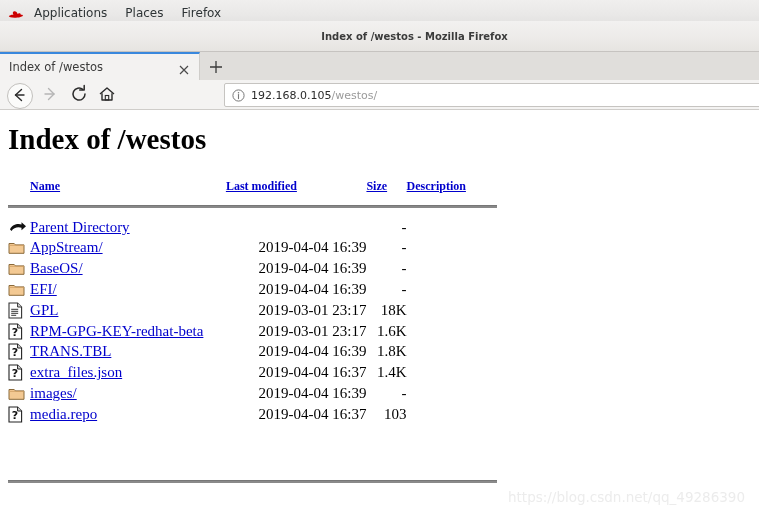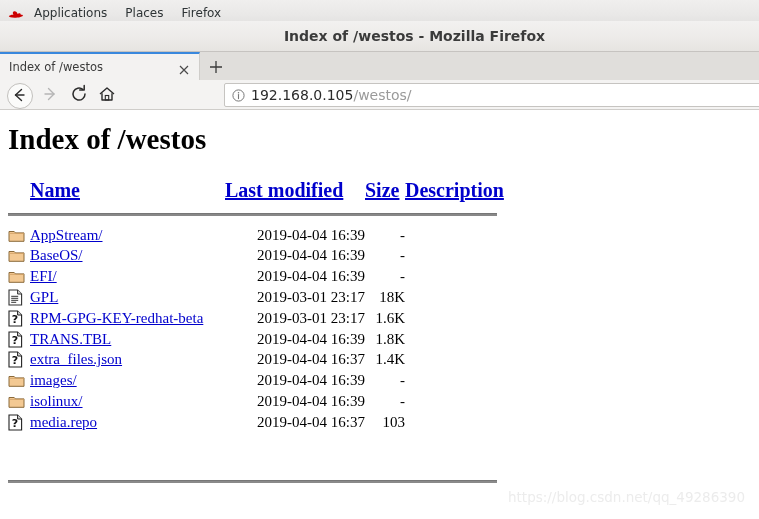--- a/index.html
+++ b/index.html
@@ -29,21 +29,21 @@
   
   .titlebar {
     position: absolute; left:0; top:21px; width:759px; height:31px;
     background: linear-gradient(to bottom,#f2f1f0 0%,#edebe9 55%,#e6e4e1 100%);
     border-bottom: 1px solid #c6c3c0;
     box-sizing: border-box;
   }
   .title-text {
     position:absolute; left:0; top:0; width:699px; height:30px;
     display:flex; align-items:center; justify-content:center;
-    font-size:14px; font-weight:bold; color:#3b3b3b;
+    font-size:10px; font-weight:bold; color:#3b3b3b;
     font-family: "DejaVu Sans", sans-serif;
     padding-left: 130px; box-sizing:border-box;
   }
 
   
   .tabstrip {
     position:absolute; left:0; top:52px; width:759px; height:28px;
     background:#e0dedb;
     box-sizing:border-box;
   }
@@ -81,21 +81,21 @@
   .reload-btn{ left:68px; }
   .home-btn  { left:96px; }
 
   .urlbar {
     position:absolute; left:224px; top:3px; width:545px; height:24px;
     background:#ffffff; border:1px solid #c6c4c1; border-radius:2px;
     display:flex; align-items:center; box-sizing:border-box;
   }
   .url-info { margin-left:7px; margin-right:6px; display:flex; align-items:center; }
   .url-text {
-    font-size:14px; color:#2b2b2b; font-family:"DejaVu Sans", sans-serif;
+    font-size:11px; color:#2b2b2b; font-family:"DejaVu Sans", sans-serif;
     white-space:nowrap;
   }
   .url-path { color:#9a9a9a; }
 
   
   .page {
     position:absolute; left:0; top:111px; width:759px; height:408px;
     background:#ffffff; overflow:hidden;
   }
   h1.page-title {
@@ -105,21 +105,21 @@
     letter-spacing:0px;
   }
   table.idx {
     border-collapse:collapse;
     margin-top:23px; margin-left:8px;
     font-family:"Liberation Serif","DejaVu Serif",serif;
     font-size:15px; color:#000;
   }
   table.idx th {
     text-align:left; padding:0 0 2px 0; font-weight:bold;
-    font-size:20px;
+    font-size:12px;
     white-space:nowrap;
   }
   table.idx th a, table.idx td a {
     color:#0000cc; text-decoration:underline;
   }
   .col-icon  { width:22px; }
   .col-name  { width:195px; }
   .col-date  { width:140px; text-align:right; padding-right:3px; white-space:nowrap;}
   .col-size  { width:40px;  text-align:right; padding-right:5px; white-space:nowrap;}
   .col-desc  { width:90px;  text-align:left;margin-left:16px; }
@@ -244,20 +244,29 @@
           </th>
         </tr>
         <tr class="hr-row">
           <td colspan="5">
               <div class="hr-line"></div>
             </td>
         </tr>
       </thead>
       <tbody id="rows-body">
           <tr>
+            <td class="col-icon icon-cell"><svg width="19" height="15" viewBox="0 0 19 15">
+                <path d="M2 9.5 C4 4.5, 10 3.2, 13.5 4.6 L13.5 2.2 L18 6.2 L13.5 10.2 L13.5 7.8 C10.5 6.6, 5.5 7.3, 3.6 11 Z" fill="#111"></path>
+              </svg></td>
+            <td class="col-name"><a href="#">Parent Directory</a></td>
+            <td class="col-date"></td>
+            <td class="col-size">-</td>
+            <td class="col-desc"></td>
+          </tr>
+          <tr>
             <td class="col-icon icon-cell"><svg width="17" height="15" viewBox="0 0 17 15">
                 <path d="M1 3.5 h5.2 l1.3 1.4 h8.5 v8.4 h-15 z" fill="#f3c993" stroke="#8a6a3a" stroke-width="1"></path>
                 <path d="M1 5.4 h15" stroke="#cf9f63" stroke-width="0.8"></path>
               </svg></td>
             <td class="col-name"><a href="#">AppStream/</a></td>
             <td class="col-date">2019-04-04 16:39</td>
             <td class="col-size">-</td>
             <td class="col-desc"></td>
           </tr>
           <tr>
@@ -328,30 +337,20 @@
             <td class="col-icon icon-cell"><svg width="17" height="15" viewBox="0 0 17 15">
                 <path d="M1 3.5 h5.2 l1.3 1.4 h8.5 v8.4 h-15 z" fill="#f3c993" stroke="#8a6a3a" stroke-width="1"></path>
                 <path d="M1 5.4 h15" stroke="#cf9f63" stroke-width="0.8"></path>
               </svg></td>
             <td class="col-name"><a href="#">images/</a></td>
             <td class="col-date">2019-04-04 16:39</td>
             <td class="col-size">-</td>
             <td class="col-desc"></td>
           </tr>
           <tr>
-            <td class="col-icon icon-cell"><svg width="17" height="15" viewBox="0 0 17 15">
-                <path d="M1 3.5 h5.2 l1.3 1.4 h8.5 v8.4 h-15 z" fill="#f3c993" stroke="#8a6a3a" stroke-width="1"></path>
-                <path d="M1 5.4 h15" stroke="#cf9f63" stroke-width="0.8"></path>
-              </svg></td>
-            <td class="col-name"><a href="#">isolinux/</a></td>
-            <td class="col-date">2019-04-04 16:39</td>
-            <td class="col-size">-</td>
-            <td class="col-desc"></td>
-          </tr>
-          <tr>
             <td class="col-icon icon-cell"><svg width="15" height="17" viewBox="0 0 15 17">
                 <path d="M1 1 h8.6 l4 4 v11 h-12.6 z" fill="#fff" stroke="#222" stroke-width="1.1"></path>
                 <path d="M9.6 1 v4 h4" fill="#d8d8d8" stroke="#222" stroke-width="1"></path>
                 <text x="7" y="13" font-family="DejaVu Sans, sans-serif" font-size="11" font-weight="bold" fill="#111" text-anchor="middle">?</text>
               </svg></td>
             <td class="col-name"><a href="#">media.repo</a></td>
             <td class="col-date">2019-04-04 16:37</td>
             <td class="col-size">103</td>
             <td class="col-desc"></td>
           </tr>

